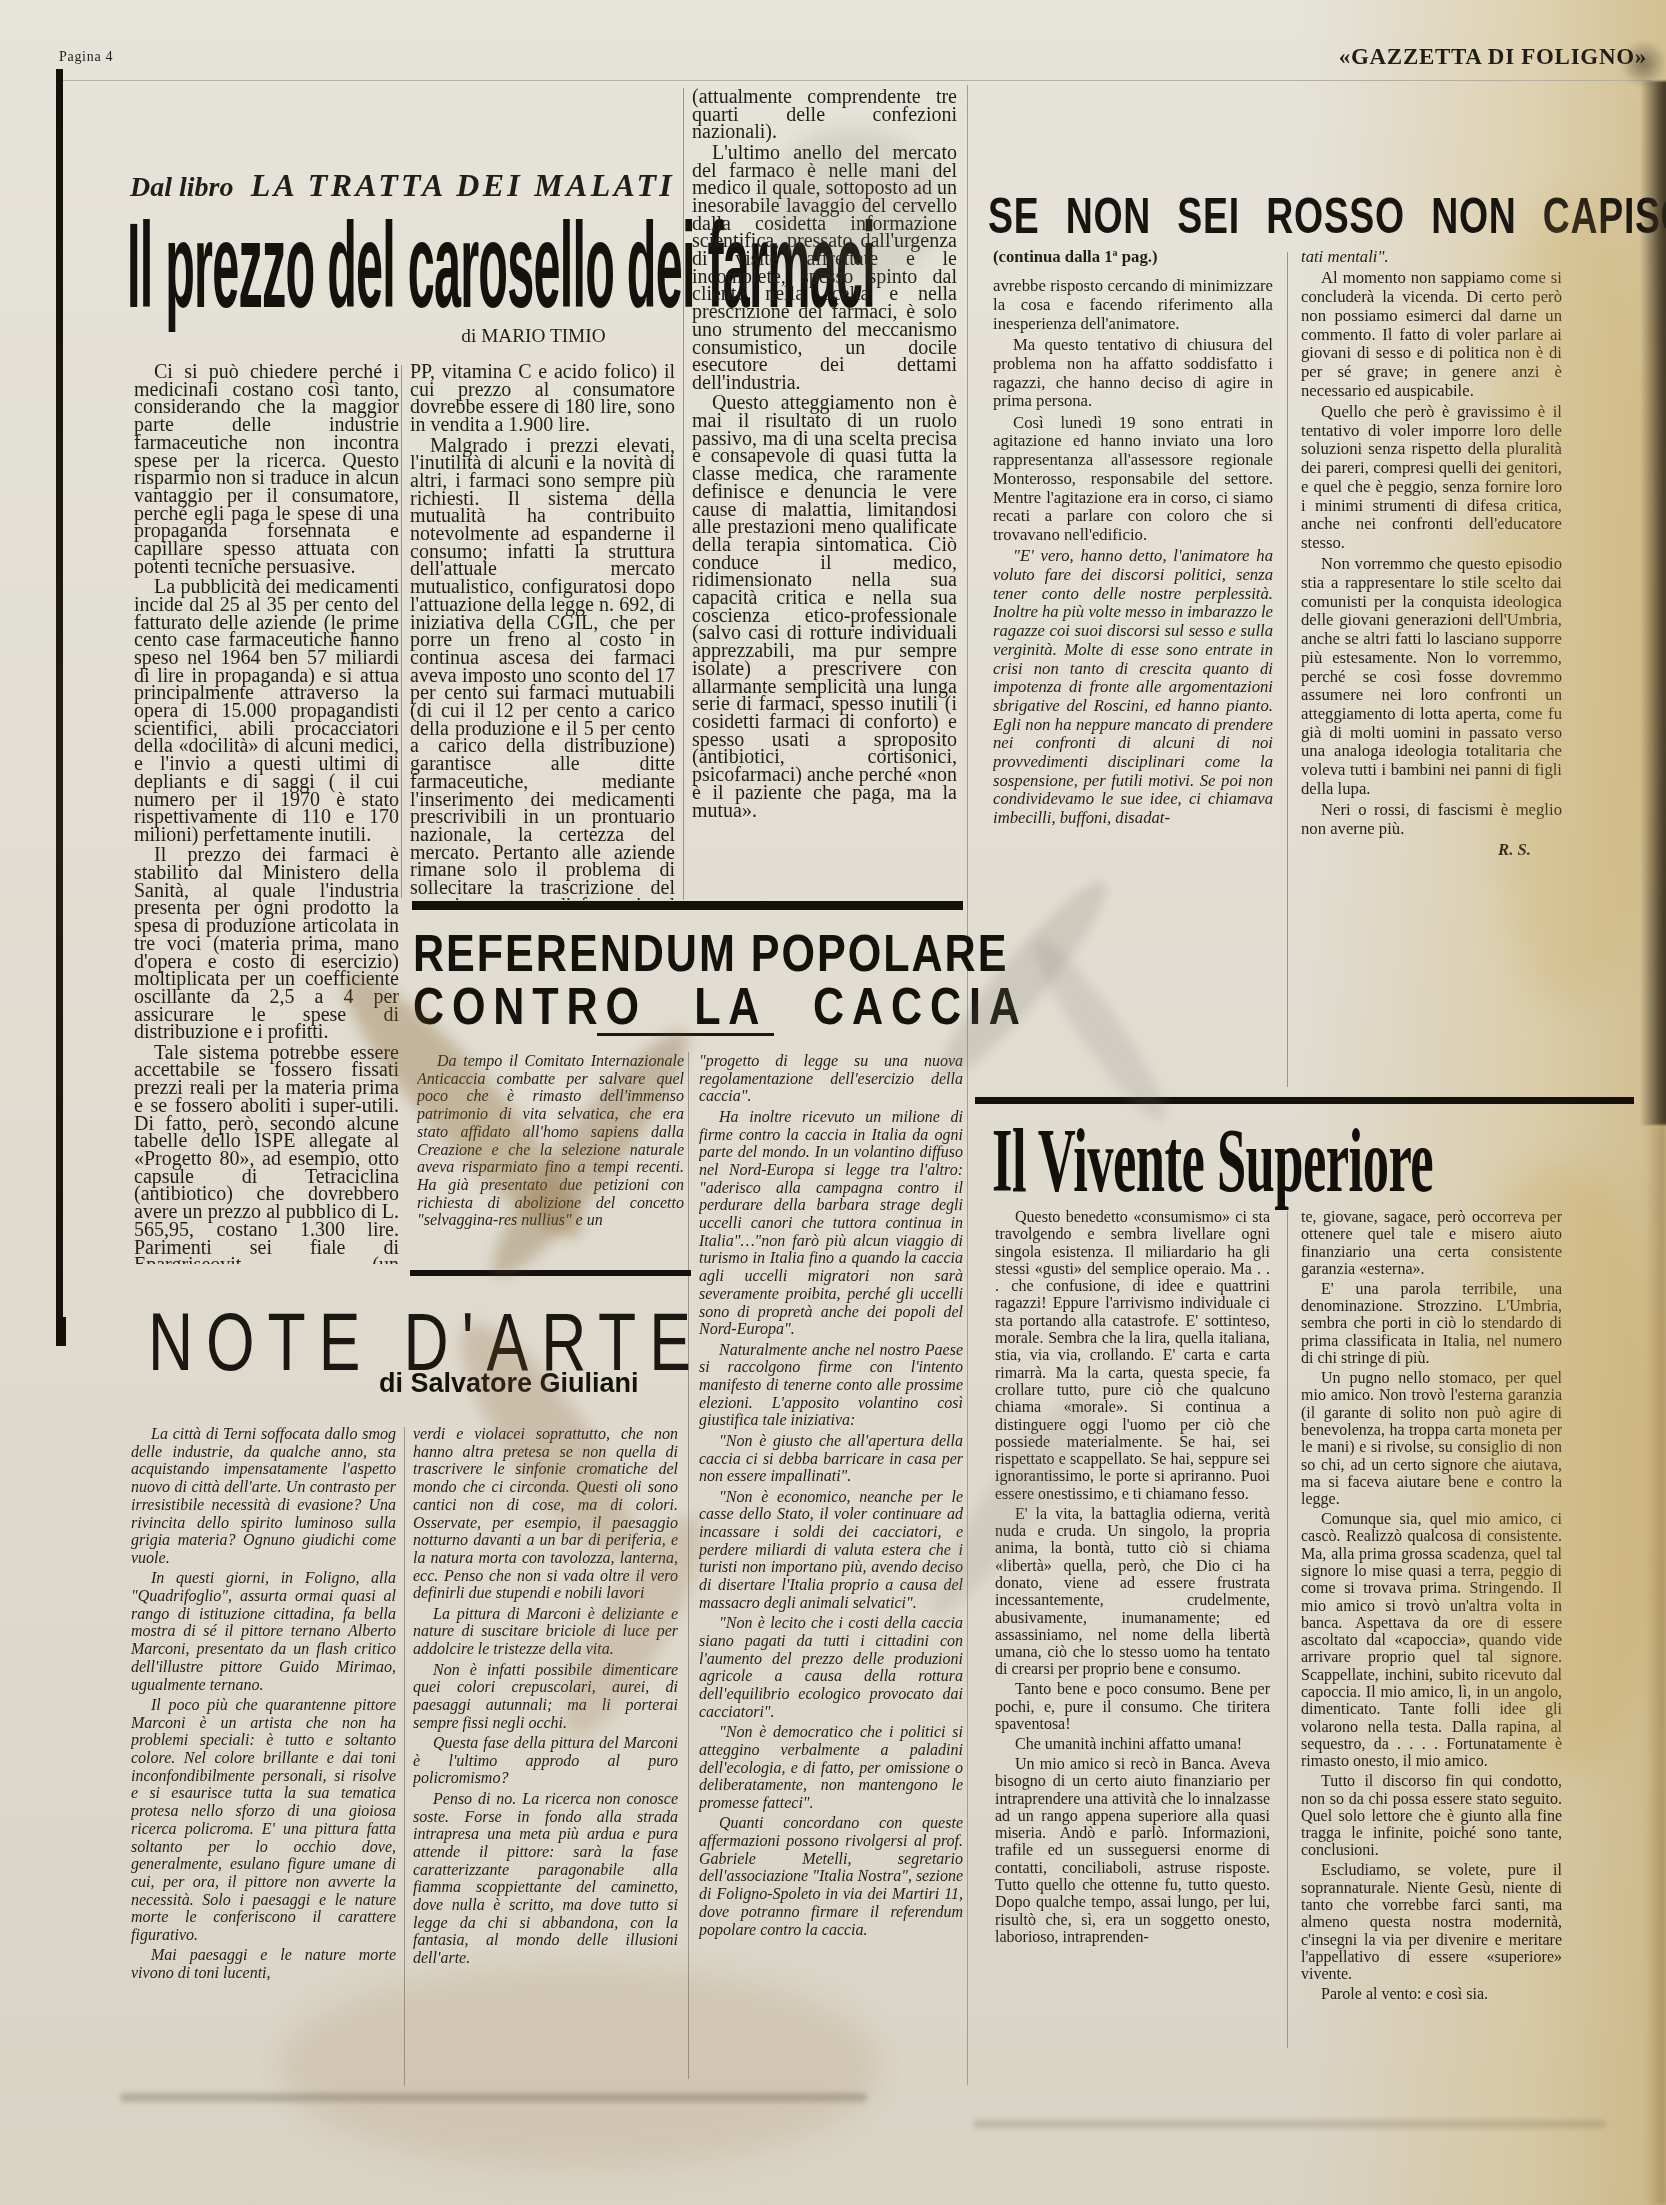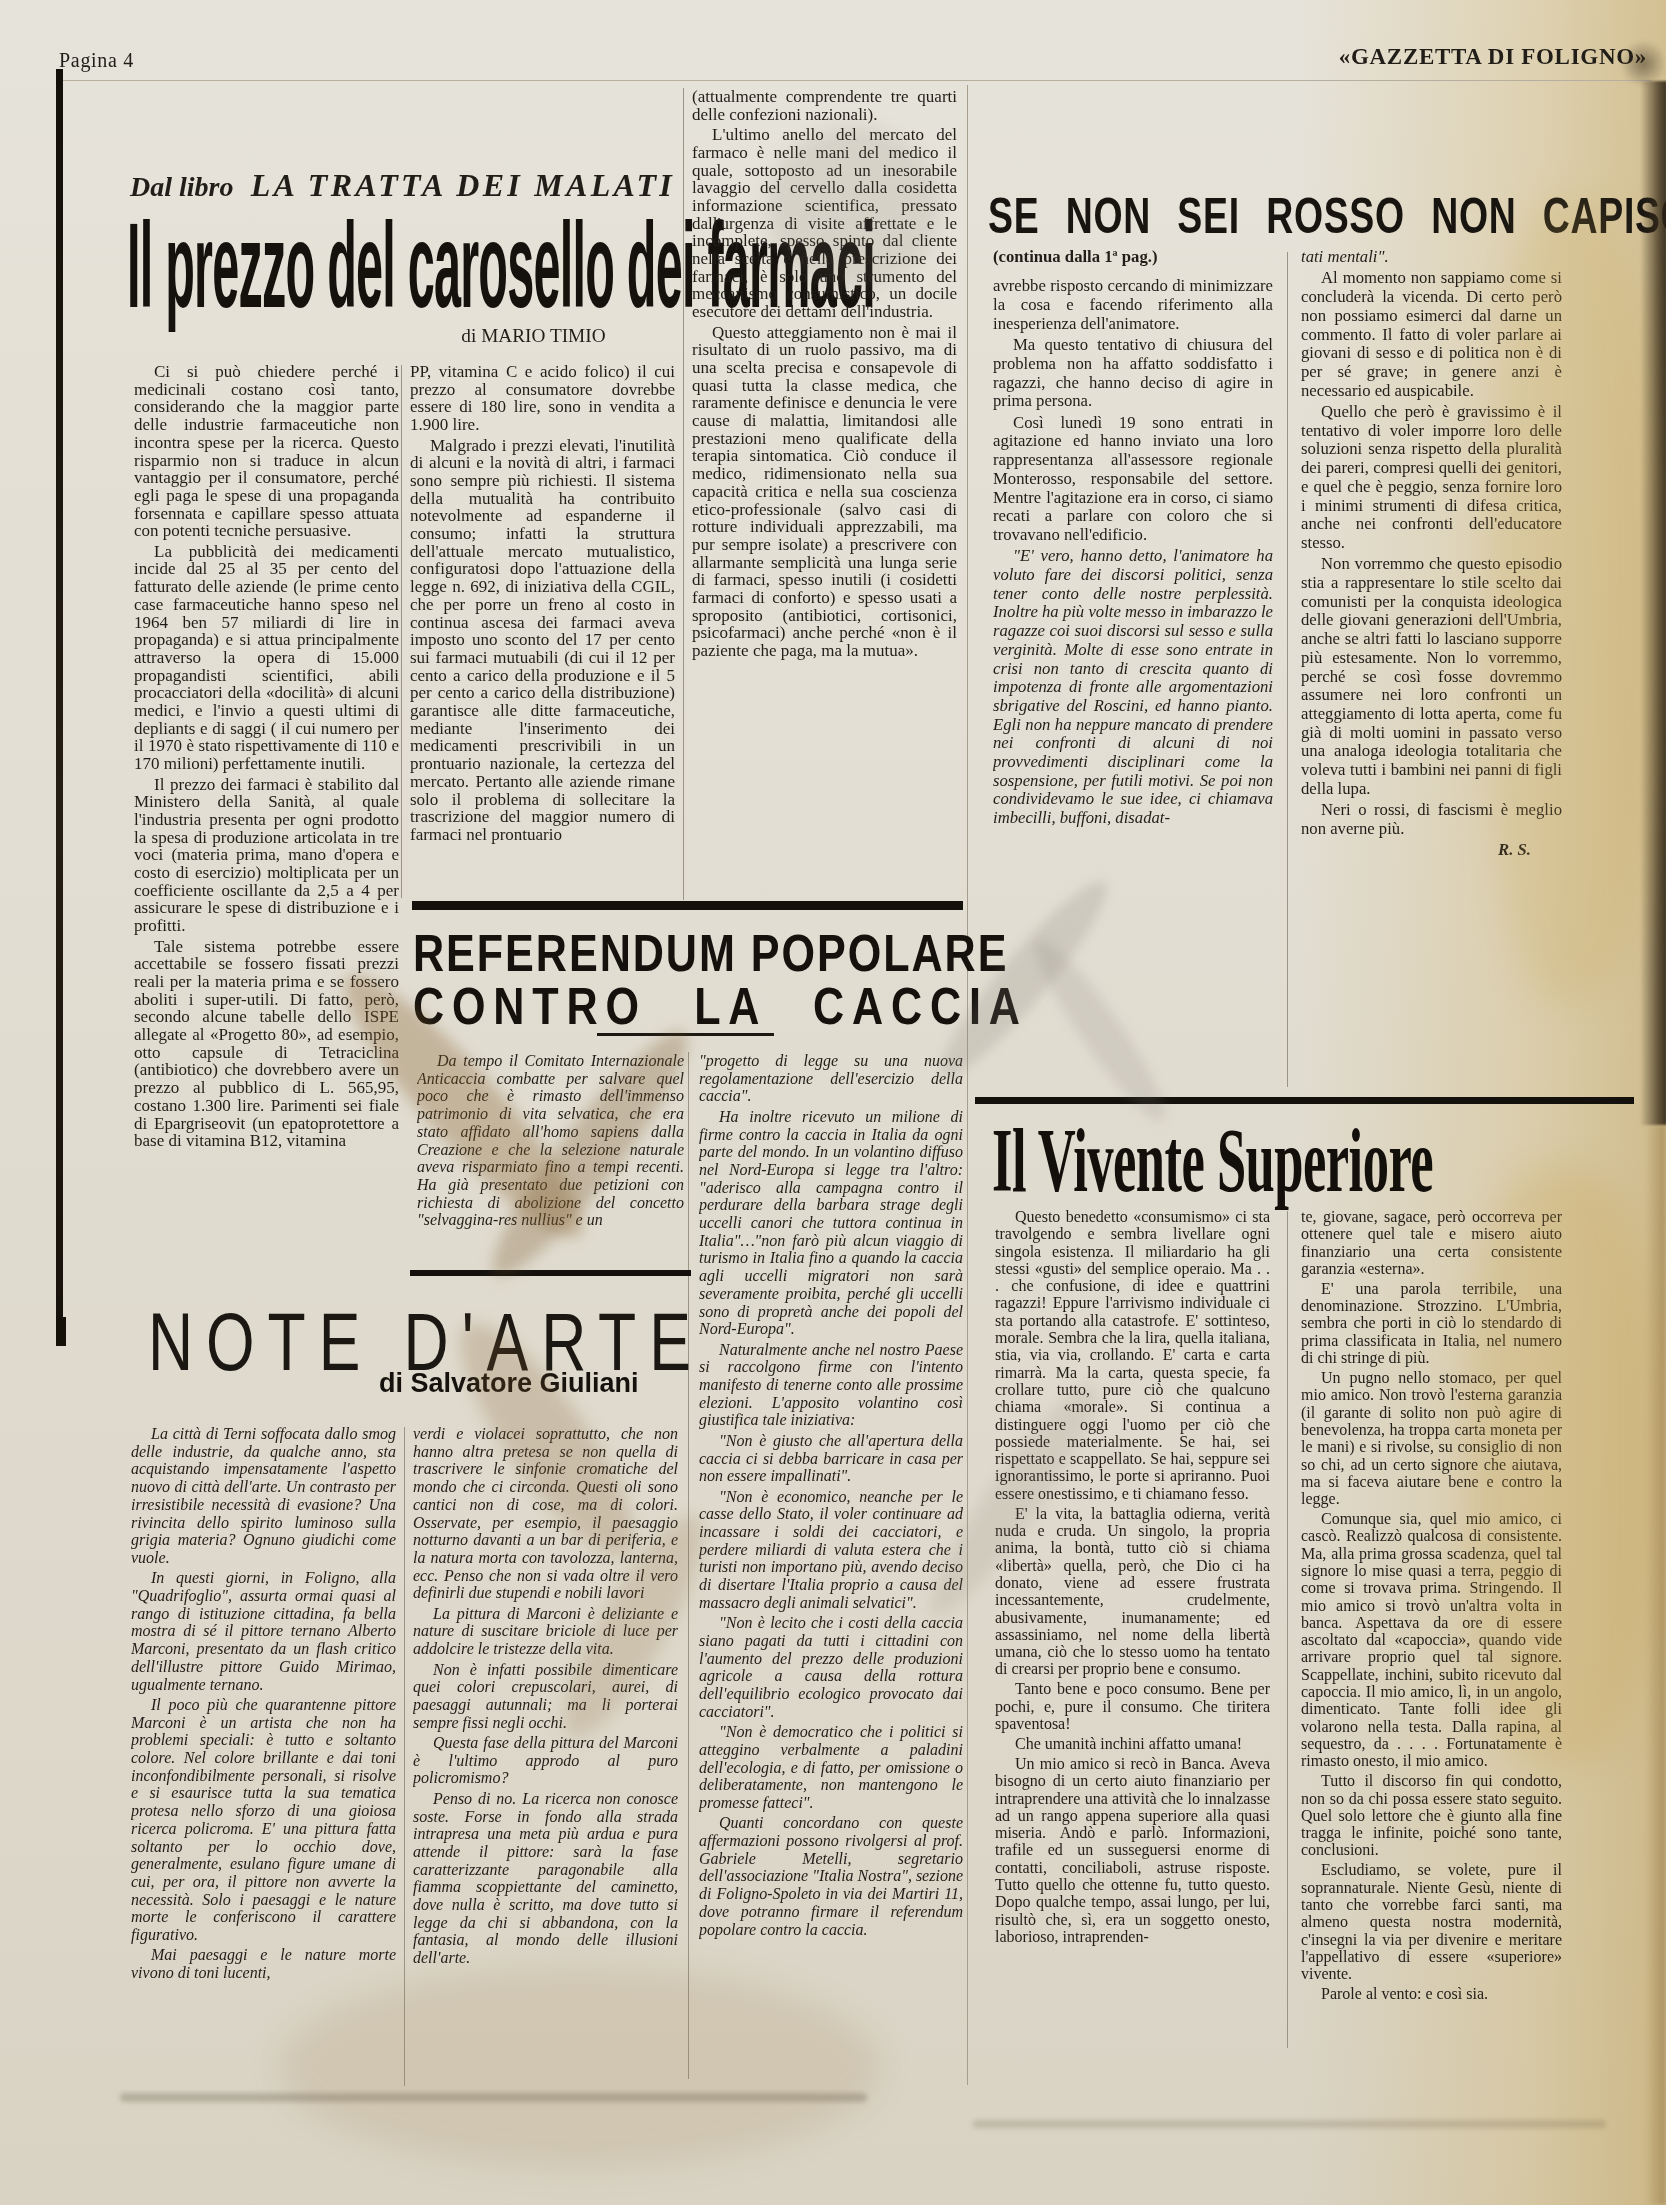--- a/index.html
+++ b/index.html
@@ -4,29 +4,29 @@
 <style>
   html,body{margin:0;padding:0;background:#777;}
   #sheet{position:relative;width:1667px;height:2205px;overflow:hidden;
     background:
       linear-gradient(90deg, rgba(210,175,95,0) 78%, rgba(205,170,85,.30) 92%, rgba(190,152,66,.48) 100%),
       linear-gradient(180deg,#e6e3da 0%,#e2ded3 35%,#ded9cc 70%,#d9d3c4 100%);
     font-family:"Liberation Serif","DejaVu Serif",serif;color:#211d18;}
   .abs{position:absolute;}
   .noclick{cursor:default;}
   
-  #pagina{left:59px;top:49px;font-size:20px;letter-spacing:0.7px;}
+  #pagina{left:59px;top:49px;font-size:14px;letter-spacing:0.7px;}
   #masthead{left:1287px;top:44px;width:360px;text-align:right;font-weight:bold;font-size:23px;letter-spacing:0.7px;}
   #head-rule{left:57px;top:80px;width:1595px;height:1.3px;background:#b6afa0;}
   
   .col{position:absolute;text-align:justify;overflow:hidden;}
   .col p{margin:0 0 2.7px 0;text-indent:20px;}
   .col p.flush{text-indent:0;}
   .ital{font-style:italic;}
-  .f-farmaci{font-size:17px;line-height:17.7px;}
+  .f-farmaci{font-size:20px;line-height:17.7px;}
   .f-rosso{font-size:16.7px;line-height:18.7px;}
   .f-ref{font-size:16px;line-height:17.7px;}
   .f-note{font-size:16px;line-height:17.7px;}
   .f-viv{font-size:16px;line-height:17.3px;}
   
   .vrule{background:#9a9486;width:0.7px;}
   .hthick{background:#14110d;}
   
   #farmaci-kicker{left:130px;top:167px;font-style:italic;font-weight:bold;white-space:nowrap;}
   #farmaci-kicker .kp{font-size:28px;}

